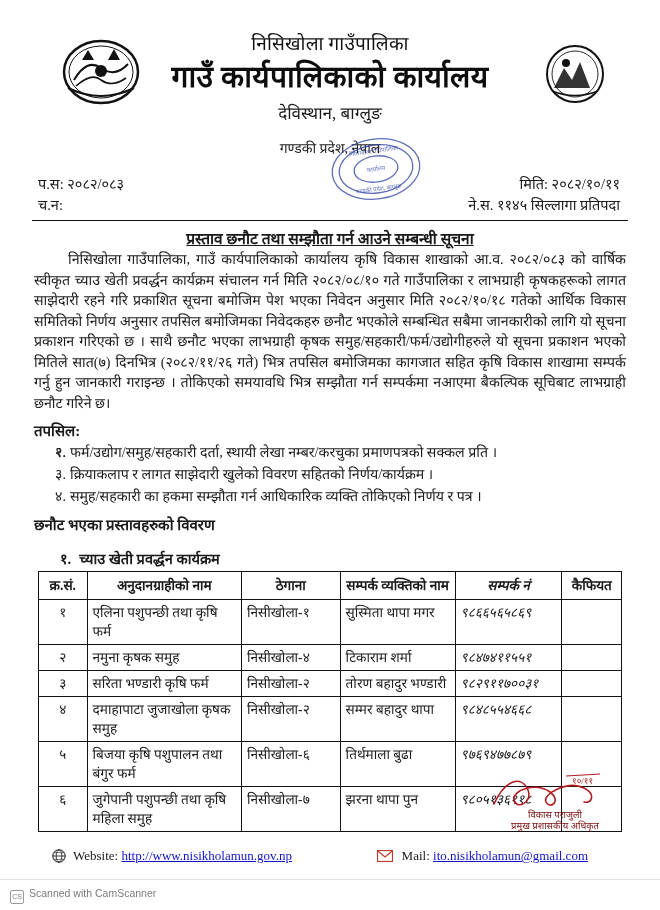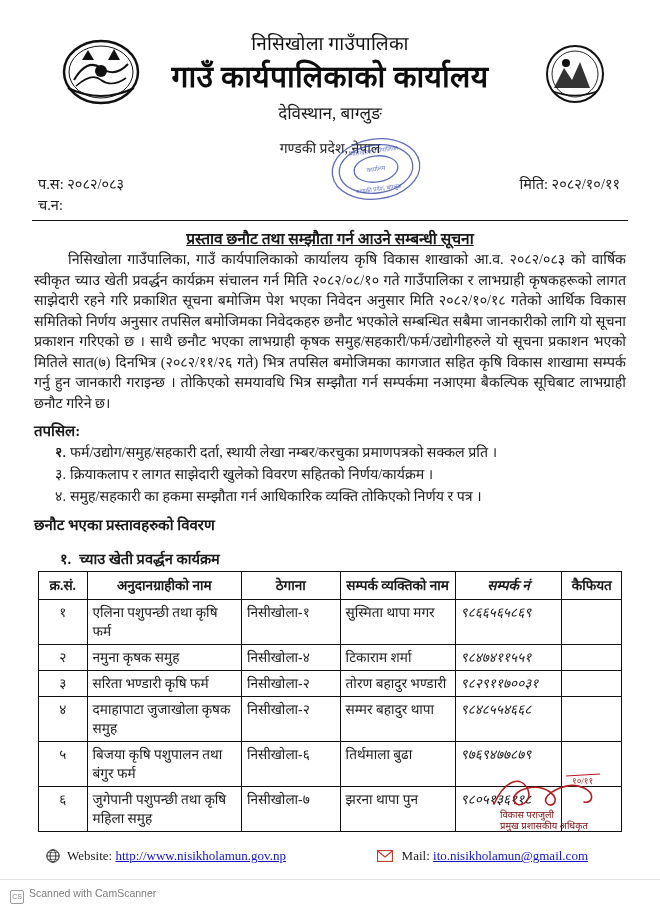--- a/index.html
+++ b/index.html
@@ -176,27 +176,27 @@
     text-align: center;
   }
   .sig-svg { position:absolute; right: 6px; top: -4px; }
   .sig-lines {
     position: absolute;
     right: 2px;
     top: 36px;
     font-size: 9.5px;
     color: #7a0f12;
     line-height: 11px;
-    text-align: left;
+    text-align: center;
     width: 110px;
   }
   
   .footer {
     position: absolute;
-    left: 8px;
+    left: 14px;
     right: 0;
     bottom: 36px;
     height: 26px;
     font-size: 13px;
   }
   .footer .web {
     position: absolute;
     left: 38px;
     top: 0;
   }
@@ -313,20 +313,24 @@
       <div>
         <span>च.न:</span>
         <span></span>
       </div>
     </div>
     <div class="right">
       <div>
         <span>मिति:</span>
         <span>२०८२/१०/११</span>
       </div>
+      <div>
+        <span>ने.स.</span>
+        <span>११४५ सिल्लागा प्रतिपदा</span>
+      </div>
     </div>
   </div>
 
   <hr class="rule">
 
   <div class="doc-title">प्रस्ताव छनौट तथा सम्झौता गर्न आउने सम्बन्धी सूचना</div>
 
   <div class="body-text">
     <p>निसिखोला गाउँपालिका, गाउँ कार्यपालिकाको कार्यालय कृषि विकास शाखाको आ.व. २०८२/०८३ को वार्षिक स्वीकृत च्याउ खेती प्रवर्द्धन कार्यक्रम संचालन गर्न मिति २०८२/०८/१० गते गाउँपालिका र लाभग्राही कृषकहरूको लागत साझेदारी रहने गरि प्रकाशित सूचना बमोजिम पेश भएका निवेदन अनुसार मिति २०८२/१०/१८ गतेको आर्थिक विकास समितिको निर्णय अनुसार तपसिल बमोजिमका निवेदकहरु छनौट भएकोले सम्बन्धित सबैमा जानकारीको लागि यो सूचना प्रकाशन गरिएको छ । साथै छनौट भएका लाभग्राही कृषक समुह/सहकारी/फर्म/उद्योगीहरुले यो सूचना प्रकाशन भएको मितिले सात(७) दिनभित्र (२०८२/११/२६ गते) भित्र तपसिल बमोजिमका कागजात सहित कृषि विकास शाखामा सम्पर्क गर्नु हुन जानकारी गराइन्छ । तोकिएको समयावधि भित्र सम्झौता गर्न सम्पर्कमा नआएमा बैकल्पिक सूचिबाट लाभग्राही छनौट गरिने छ।</p>
   </div>

